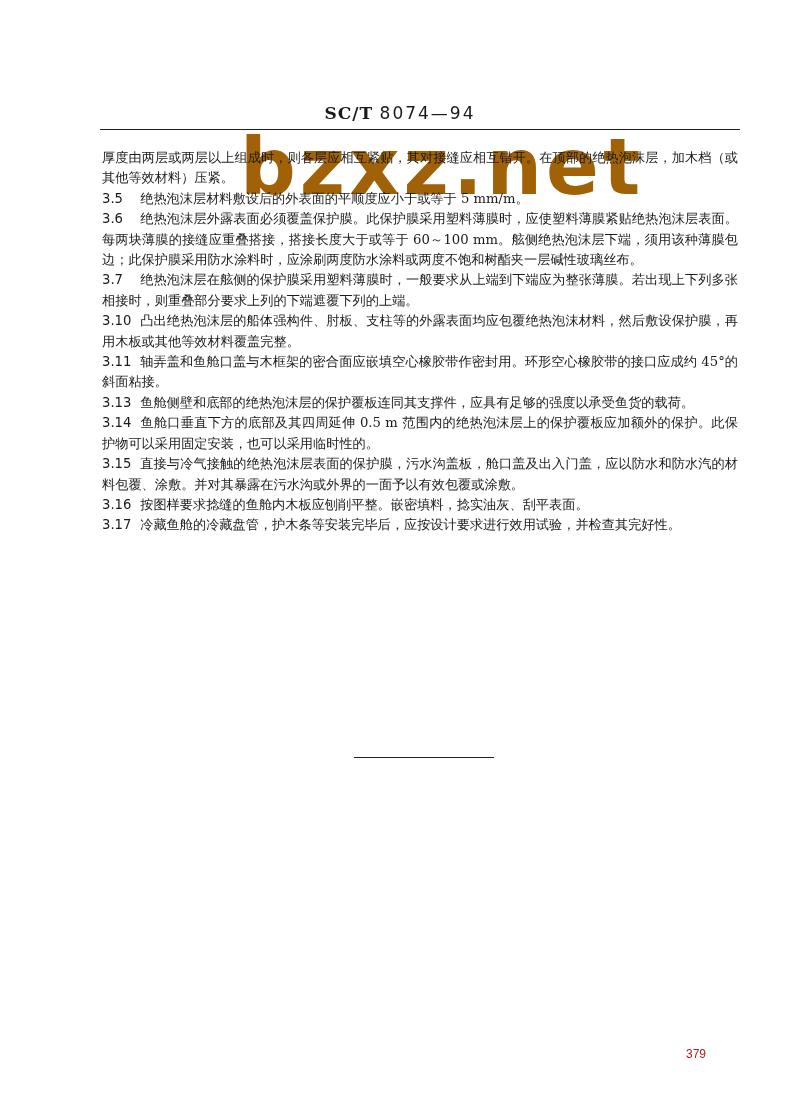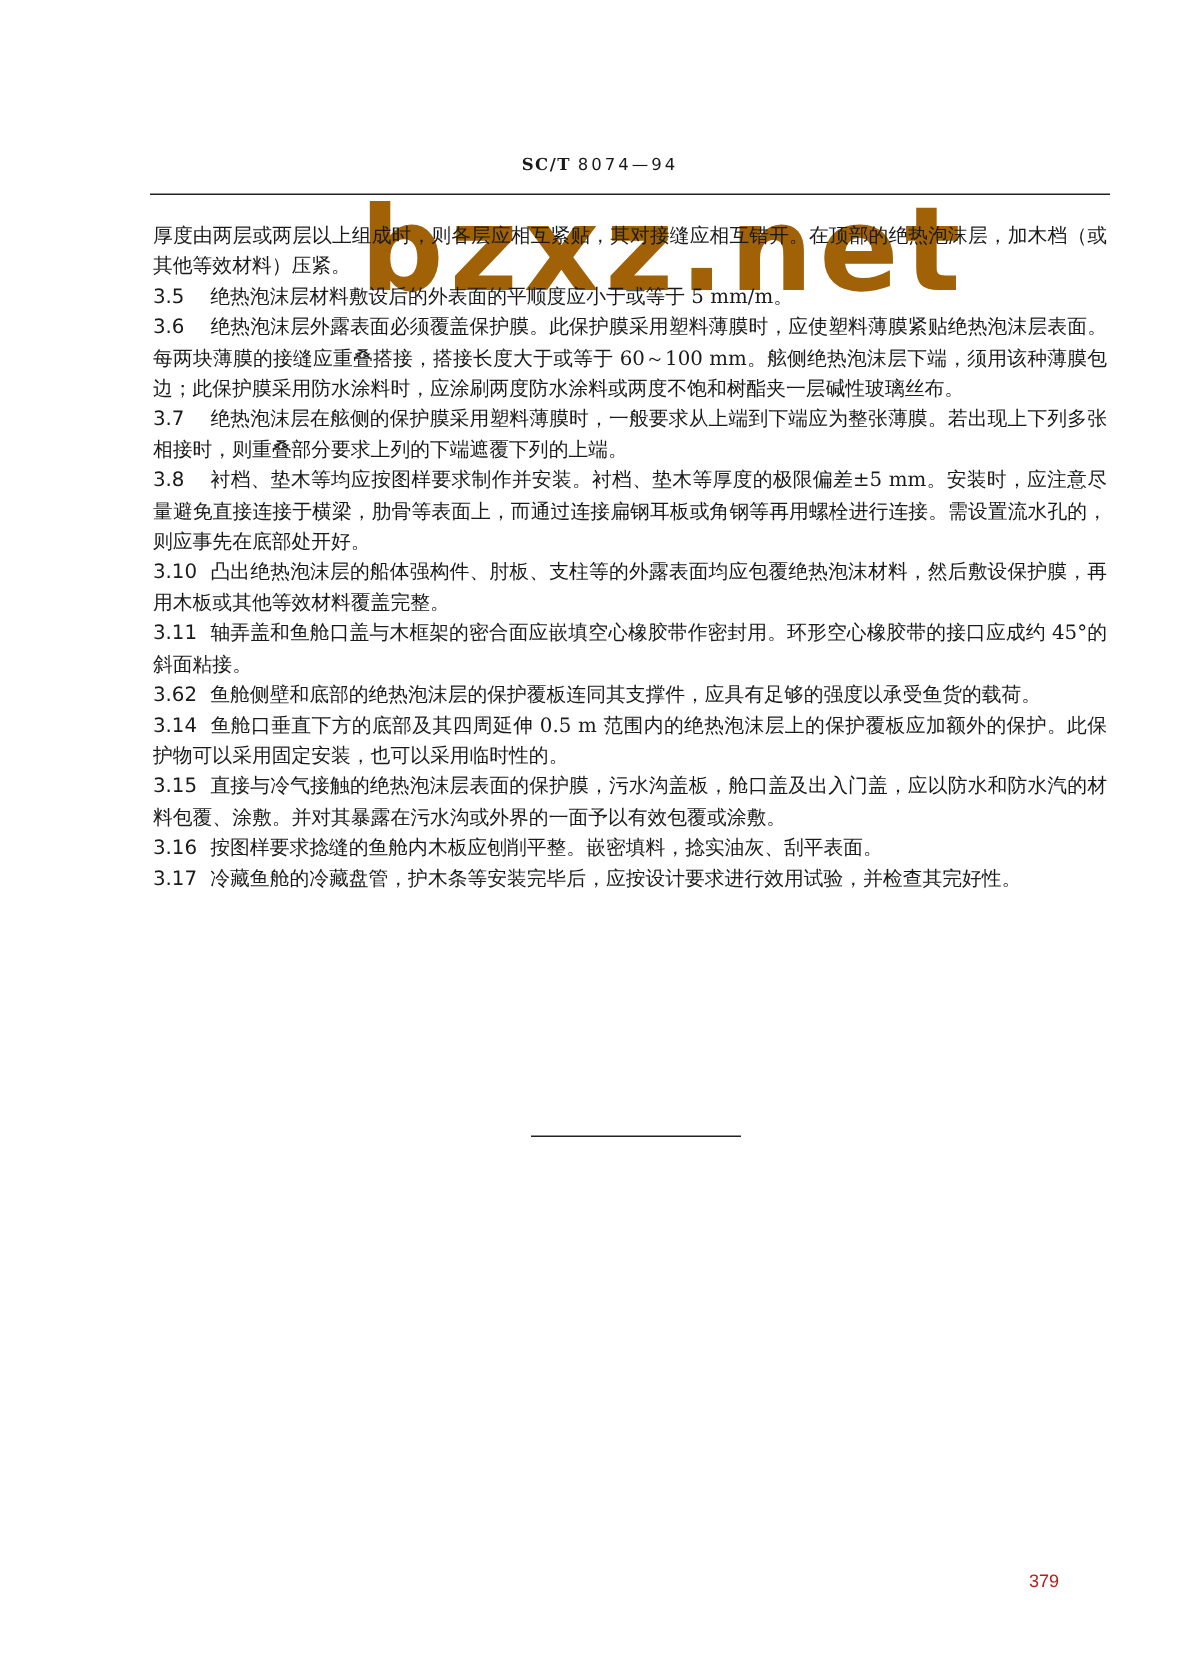--- a/index.html
+++ b/index.html
@@ -2,21 +2,21 @@
 <html><head>
 <meta charset="utf-8">
 <style>
   html, body { margin:0; padding:0; background:#ffffff; }
   body { width:800px; height:1103px; position:relative; overflow:hidden;
          font-family:"DejaVu Serif", serif; color:#1a1a1a; }
   .watermark { position:absolute; left:240px; top:128px; font-family:"DejaVu Sans", sans-serif;
                font-weight:bold; font-size:78px; color:#a16207; letter-spacing:4px;
                line-height:1; z-index:0; user-select:none; }
   .header { position:absolute; left:0; width:800px; top:103px; text-align:center;
-            font-size:11px; letter-spacing:1px; z-index:2; }
+            font-size:17px; letter-spacing:1px; z-index:2; }
   .header .code-a { font-family:"DejaVu Serif", serif; font-weight:bold; }
   .header .code-b { font-family:"DejaVu Sans", sans-serif; letter-spacing:2px; }
   .header-rule { position:absolute; left:100px; width:640px; top:129px; height:0;
                  border-top:1.5px solid #222; z-index:2; }
   .content { position:absolute; left:102px; top:148px; width:636px; z-index:2;
              font-size:13.2px; line-height:20.4px; }
   .para { margin:0; text-align:justify; }
   .num { font-family:"DejaVu Sans", sans-serif; display:inline-block; width:34px; }
   .end-rule { position:absolute; left:354px; width:140px; top:757px; border-top:1.5px solid #222; z-index:2; }
   .page-num { position:absolute; left:686px; top:1047px; font-family:Liberation Sans, sans-serif;
@@ -31,24 +31,23 @@
   <span class="code-a">SC/T</span>
   <span class="code-b">8074—94</span>
 </div>
 <div class="header-rule"></div>
 
 <div class="content">
   <p class="para"><span>厚度由两层或两层以上组成时，则各层应相互紧贴，其对接缝应相互错开。在顶部的绝热泡沫层，加木档（或其他等效材料）压紧。</span></p>
   <p class="para"><span class="num">3.5</span> <span>绝热泡沫层材料敷设后的外表面的平顺度应小于或等于 5 mm/m。</span></p>
   <p class="para"><span class="num">3.6</span> <span>绝热泡沫层外露表面必须覆盖保护膜。此保护膜采用塑料薄膜时，应使塑料薄膜紧贴绝热泡沫层表面。每两块薄膜的接缝应重叠搭接，搭接长度大于或等于 60～100 mm。舷侧绝热泡沫层下端，须用该种薄膜包边；此保护膜采用防水涂料时，应涂刷两度防水涂料或两度不饱和树酯夹一层碱性玻璃丝布。</span></p>
   <p class="para"><span class="num">3.7</span> <span>绝热泡沫层在舷侧的保护膜采用塑料薄膜时，一般要求从上端到下端应为整张薄膜。若出现上下列多张相接时，则重叠部分要求上列的下端遮覆下列的上端。</span></p>
-  <p class="para"><span class="num">3.8</span> <span>衬档、垫木等均应按图样要求制作并安装。衬档、垫木等厚度的极限偏差±5 mm。安装时，应注意尽量避免直接连接于横梁，肋骨等表面上，而通过连接扁钢耳板或角钢等再用螺栓进行连接。需设置流水孔的，则应事先在底部处开好。</span></p>
   <p class="para"><span class="num">3.10</span> <span>凸出绝热泡沫层的船体强构件、肘板、支柱等的外露表面均应包覆绝热泡沫材料，然后敷设保护膜，再用木板或其他等效材料覆盖完整。</span></p>
   <p class="para"><span class="num">3.11</span> <span>轴弄盖和鱼舱口盖与木框架的密合面应嵌填空心橡胶带作密封用。环形空心橡胶带的接口应成约 45°的斜面粘接。</span></p>
-  <p class="para"><span class="num">3.62</span> <span>鱼舱侧壁和底部的绝热泡沫层的保护覆板连同其支撑件，应具有足够的强度以承受鱼货的载荷。</span></p>
+  <p class="para"><span class="num">3.13</span> <span>鱼舱侧壁和底部的绝热泡沫层的保护覆板连同其支撑件，应具有足够的强度以承受鱼货的载荷。</span></p>
   <p class="para"><span class="num">3.14</span> <span>鱼舱口垂直下方的底部及其四周延伸 0.5 m 范围内的绝热泡沫层上的保护覆板应加额外的保护。此保护物可以采用固定安装，也可以采用临时性的。</span></p>
   <p class="para"><span class="num">3.15</span> <span>直接与冷气接触的绝热泡沫层表面的保护膜，污水沟盖板，舱口盖及出入门盖，应以防水和防水汽的材料包覆、涂敷。并对其暴露在污水沟或外界的一面予以有效包覆或涂敷。</span></p>
   <p class="para"><span class="num">3.16</span> <span>按图样要求捻缝的鱼舱内木板应刨削平整。嵌密填料，捻实油灰、刮平表面。</span></p>
   <p class="para"><span class="num">3.17</span> <span>冷藏鱼舱的冷藏盘管，护木条等安装完毕后，应按设计要求进行效用试验，并检查其完好性。</span></p>
 </div>
 
 <div class="end-rule"></div>
 
 <div class="page-num">379</div>
 

